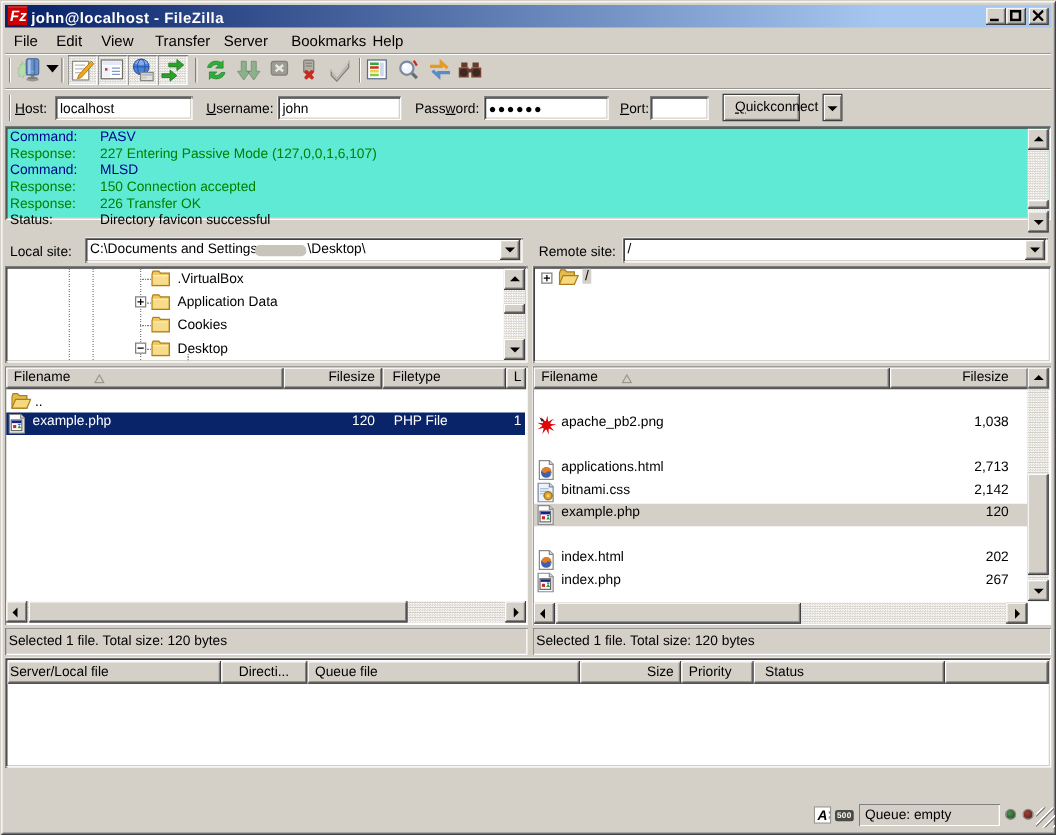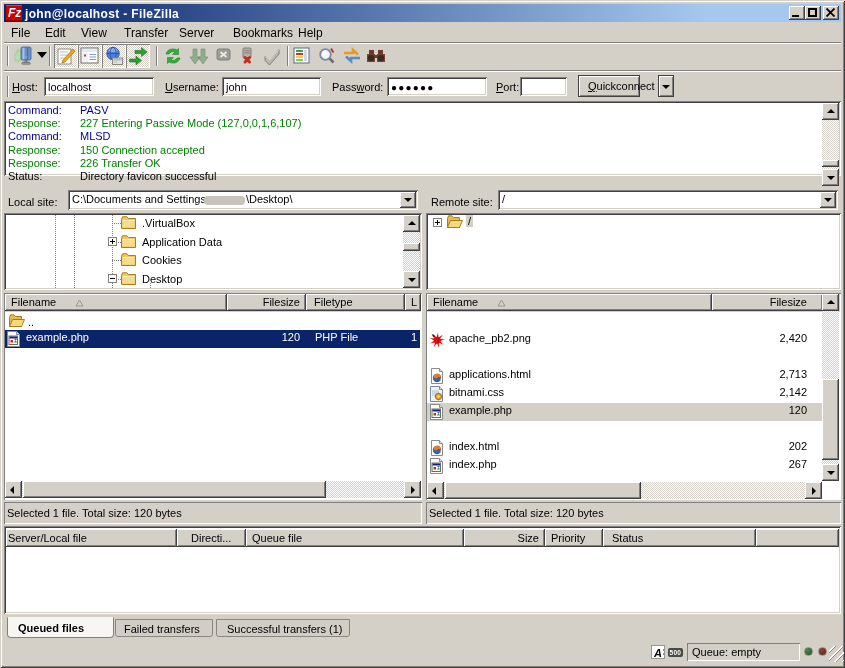--- a/index.html
+++ b/index.html
@@ -242,21 +242,21 @@
   <span class="lbl" style="left:492px;top:9px"><u>P</u>ort:</span>
   <div class="field" style="left:516px;top:5px;width:47px;height:19px"></div>
   <div class="abs" style="left:574px;top:3px;width:62px;height:22px;background:#d4d0c8;border:1px solid #404040;box-shadow:inset 1px 1px 0 #ffffff, inset -1px -1px 0 #808080">
         <span class="lbl" style="left:9px;top:4px"><u>Q</u>uickconnect</span>
       </div>
   <div class="abs" style="left:654px;top:3px;width:16px;height:22px;background:#d4d0c8;border:1px solid #404040;box-shadow:inset 1px 1px 0 #ffffff, inset -1px -1px 0 #808080">
         <div class="arr" style="left:3px;top:9px;border-left:4px solid transparent;border-right:4px solid transparent;border-top:4px solid #000"></div>
       </div>
 </div>
 
-<div class="abs sunken" id="log" style="left:4px;top:101px;width:837px;height:75px;background:#ffffff">
+<div class="abs sunken" id="log" style="left:4px;top:101px;width:837px;height:75px;background:#5eead4">
   <div class="abs" style="left:3px;top:3px;width:812px;height:81px;line-height:13.2px;font-size:11px">
     <div style="color:#000090">
           <span class="abs" style="left:1px">Command:</span>
           <span class="abs" style="left:73px">PASV</span>
         </div>
     <div style="color:#008000;position:relative;top:13.2px">
           <span class="abs" style="left:1px">Response:</span>
           <span class="abs" style="left:73px">227 Entering Passive Mode (127,0,0,1,6,107)</span>
         </div>
     <div style="color:#000090;position:relative;top:26.4px">
@@ -425,21 +425,21 @@
       <div class="hdrseg" style="left:285px;width:111px">
             <span style="right:16px">Filesize</span>
           </div>
     </div>
     <div class="abs" id="rrows" style="left:1px;top:20px;width:395px;height:162px">
     <div class="abs" style="left:0;top:18px;width:395px;height:18px;">
             <svg class="abs" style="left:2px;top:1px" width="16" height="16" viewBox="0 0 16 16">
               <use href="#apacheicon"></use>
             </svg>
             <span class="cell" style="left:22px;top:1px">apache_pb2.png</span>
-            <span class="cell" style="right:15px;top:1px">2,420</span>
+            <span class="cell" style="right:15px;top:1px">1,038</span>
           </div>
     <div class="abs" style="left:0;top:54px;width:395px;height:18px;">
             <svg class="abs" style="left:2px;top:1px" width="16" height="16" viewBox="0 0 16 16">
               <use href="#fficon"></use>
             </svg>
             <span class="cell" style="left:22px;top:1px">applications.html</span>
             <span class="cell" style="right:15px;top:1px">2,713</span>
           </div>
     <div class="abs" style="left:0;top:72px;width:395px;height:18px;">
             <svg class="abs" style="left:2px;top:1px" width="16" height="16" viewBox="0 0 16 16">
@@ -515,25 +515,20 @@
     <div class="hdrseg" style="left:539px;width:58px;height:18px">
           <span style="left:6px;top:3px">Priority</span>
         </div>
     <div class="hdrseg" style="left:597px;width:153px;height:18px">
           <span style="left:9px;top:3px">Status</span>
         </div>
     <div class="hdrseg" style="left:750px;width:83px;height:18px"></div>
   </div>
 </div>
 
-<div class="abs" id="tabs" style="left:4px;top:616px;width:837px;height:23px">
-  <div class="abs" style="left:3px;top:1px;width:107px;height:21px;background:#f7f6f3;border:1px solid #808080;border-top:1px solid #f7f6f3;border-radius:0 0 4px 4px;font-weight:bold;text-align:left;padding:4px 0 0 10px">Queued files</div>
-  <div class="abs" style="left:111px;top:3px;width:98px;height:18px;background:#d2cec6;border:1px solid #8a8680;border-radius:0 0 3px 3px;text-align:left;padding:3px 0 0 8px">Failed transfers</div>
-  <div class="abs" style="left:212px;top:3px;width:134px;height:18px;background:#d2cec6;border:1px solid #8a8680;border-radius:0 0 3px 3px;text-align:left;padding:3px 0 0 10px">Successful transfers (1)</div>
-</div>
 
 <div class="abs" id="statusbar" style="left:4px;top:640px;width:837px;height:24px">
   <div class="abs" style="left:647px;top:5px;width:14px;height:14px;background:#fff;border:1px solid #9a968e">
         <span style="position:absolute;left:2px;top:1px;font-weight:bold;font-style:italic;font-size:11px">A</span>
         <div class="abs" style="left:11px;top:3px;width:1px;height:2px;background:#6a94c9"></div>
         <div class="abs" style="left:11px;top:7px;width:1px;height:2px;background:#6a94c9"></div>
       </div>
   <div class="abs" style="left:664px;top:8px;width:15px;height:9px;background:#4a4a46;border-radius:2px">
         <span style="position:absolute;left:1.5px;top:1px;font-size:6.5px;color:#fff;font-weight:bold;letter-spacing:0.3px">500</span>
       </div>

